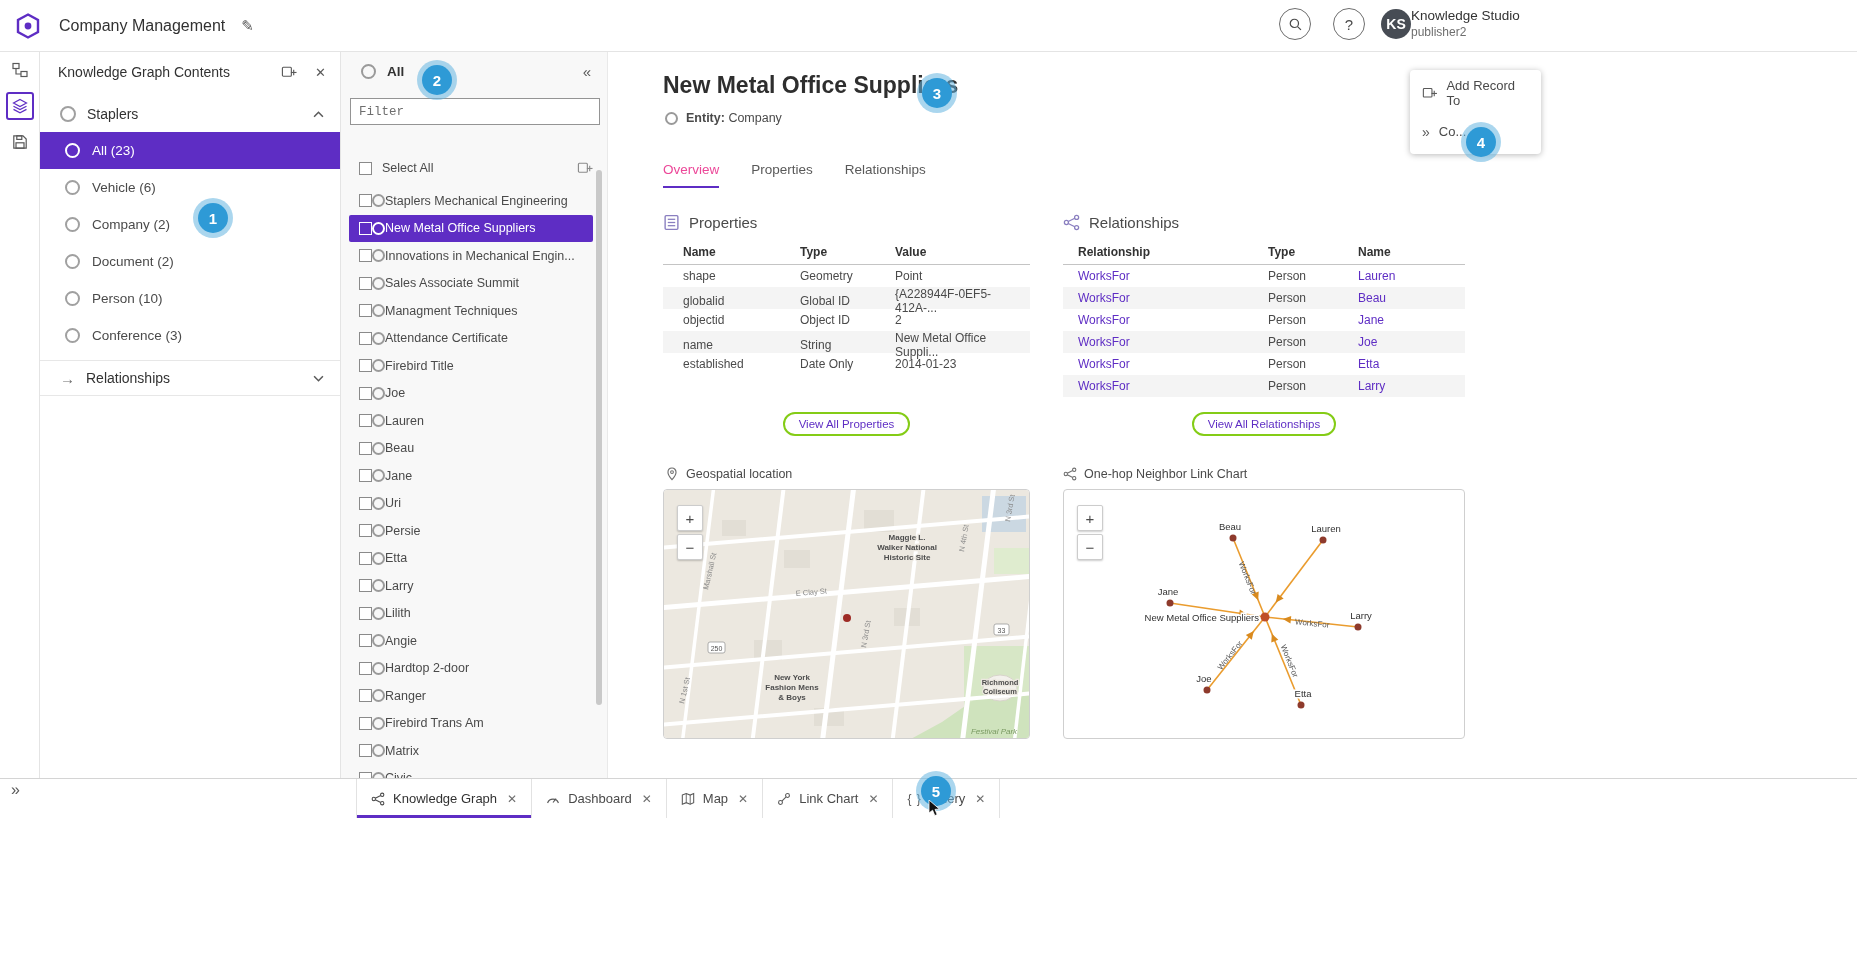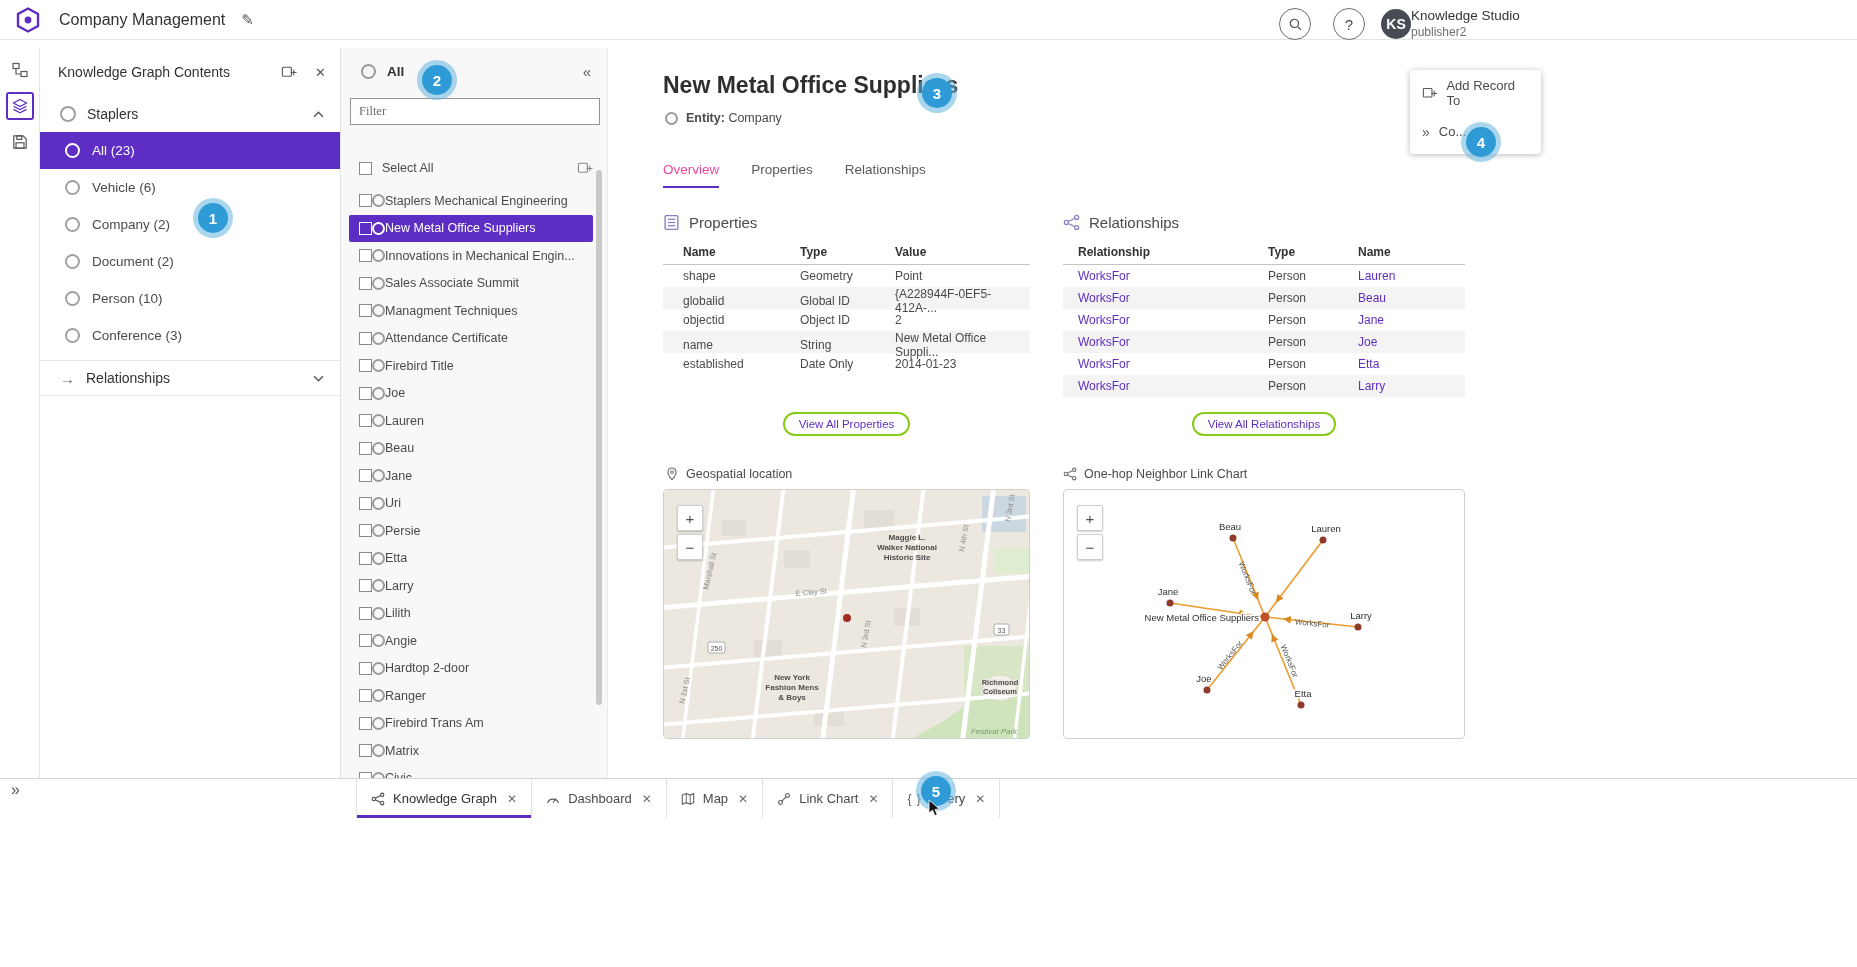--- a/index.html
+++ b/index.html
@@ -1,21 +1,21 @@
 <!DOCTYPE html>
 <html><head>
 <meta charset="utf-8">
 <style>
   *{margin:0;padding:0;box-sizing:border-box}
   body{font-family:"Liberation Sans",sans-serif;background:#fff;color:#323232;width:1857px;height:967px}
   .app{position:relative;width:1857px;height:967px;overflow:hidden;background:#fff}
   svg{display:block}
 
   
-  .hdr{position:absolute;left:0;top:0;right:0;height:40px;background:#fff;border-bottom:1px solid #e4e4e4;display:flex;align-items:center;z-index:5}
+  .hdr{position:absolute;left:0;top:0;right:0;height:52px;background:#fff;border-bottom:1px solid #e4e4e4;display:flex;align-items:center;z-index:5}
   .logo{width:28px;height:28px;margin-left:14px;flex:none}
   .hdr-title{margin-left:17px;font-size:16px;color:#323232}
   .edit-ic{margin-left:16px;font-size:15px;color:#595959;cursor:pointer}
   .hdr-right{position:absolute;left:1279px;top:0;height:48px;display:flex;align-items:center}
   .round-btn{width:32px;height:32px;border:1px solid #6e6e6e;border-radius:50%;display:flex;align-items:center;justify-content:center;background:#fff;cursor:pointer}
   .round-btn.help{font-size:15px;color:#4a4a4a}
   .avatar{width:30px;height:30px;border-radius:50%;background:#474c54;color:#fff;font-size:14px;font-weight:bold;display:flex;align-items:center;justify-content:center;margin-left:16px;cursor:pointer}
   .round-btn + .round-btn{margin-left:22px}
   .userblock{line-height:1.25}
   .userblock .l1{font-size:13.5px;color:#323232}
@@ -40,21 +40,21 @@
   .cp-row.sel{background:#5e2dc4;color:#fff}
   .cp-row.sel .ring{border-color:#fff}
   .rel-row{border-top:1px solid #e7e7e7;border-bottom:1px solid #e7e7e7;margin-top:6px}
   .arrow-g{font-size:15px;color:#6e6e6e;width:15px;text-align:center;flex:none}
 
   
   .lpanel{position:absolute;left:341px;top:48px;width:267px;height:730px;background:#f8f8f8;border-right:1px solid #e9e9e9}
   .lp-hd{display:flex;align-items:center;height:46px;padding:0 16px 0 20px;gap:11px}
   .lp-hd .t{font-size:13.5px;font-weight:bold;color:#323232}
   .lp-hd .col{margin-left:auto;font-size:15px;color:#595959;cursor:pointer}
-  .filter{display:block;margin:4px 8px 0 9px;width:250px;height:27px;border:1px solid #949494;background:#fff;font-size:12.5px;padding:0 8px;color:#323232;font-family:Liberation Serif, serif}
+  .filter{display:block;margin:4px 8px 0 9px;width:250px;height:27px;border:1px solid #949494;background:#fff;font-size:12.5px;padding:0 8px;color:#323232;font-family:Liberation Mono, monospace}
   .filter::placeholder{color:#6e6e6e}
   .sall{height:30px;display:flex;align-items:center;gap:10px;padding:0 14px 0 18px;margin-top:28px;font-size:12.5px;color:#4a4a4a}
   .sall .addic{margin-left:auto}
   .cb{width:13px;height:13px;border:1px solid #8a8a8a;background:#fff;flex:none;cursor:pointer}
   .ring-sm{width:13px;height:13px;border:2px solid #9a9a9a;border-radius:50%;flex:none}
   .lp-list{margin-top:4px}
   .lp-row{height:27.5px;display:flex;align-items:center;gap:0;padding:0 10px 0 18px;font-size:12.5px;color:#4a4a4a;cursor:pointer;white-space:nowrap;overflow:hidden}
   .lp-row.sel{background:#5e2dc4;color:#fff;margin:0 14px 0 8px;padding-left:10px;border-radius:2px}
   .lp-row.sel .cb{border-color:#fff;background:transparent}
   .lp-row.sel .ring-sm{border-color:#fff}

